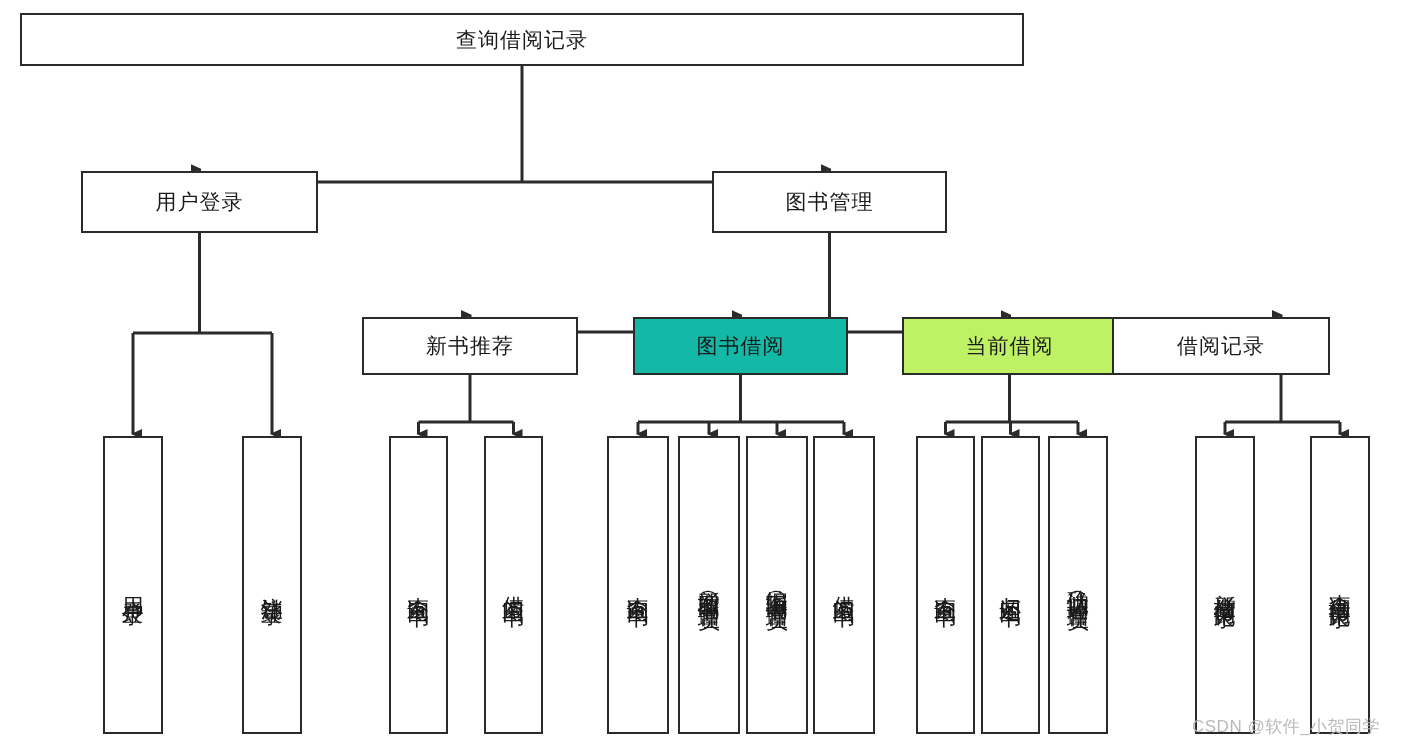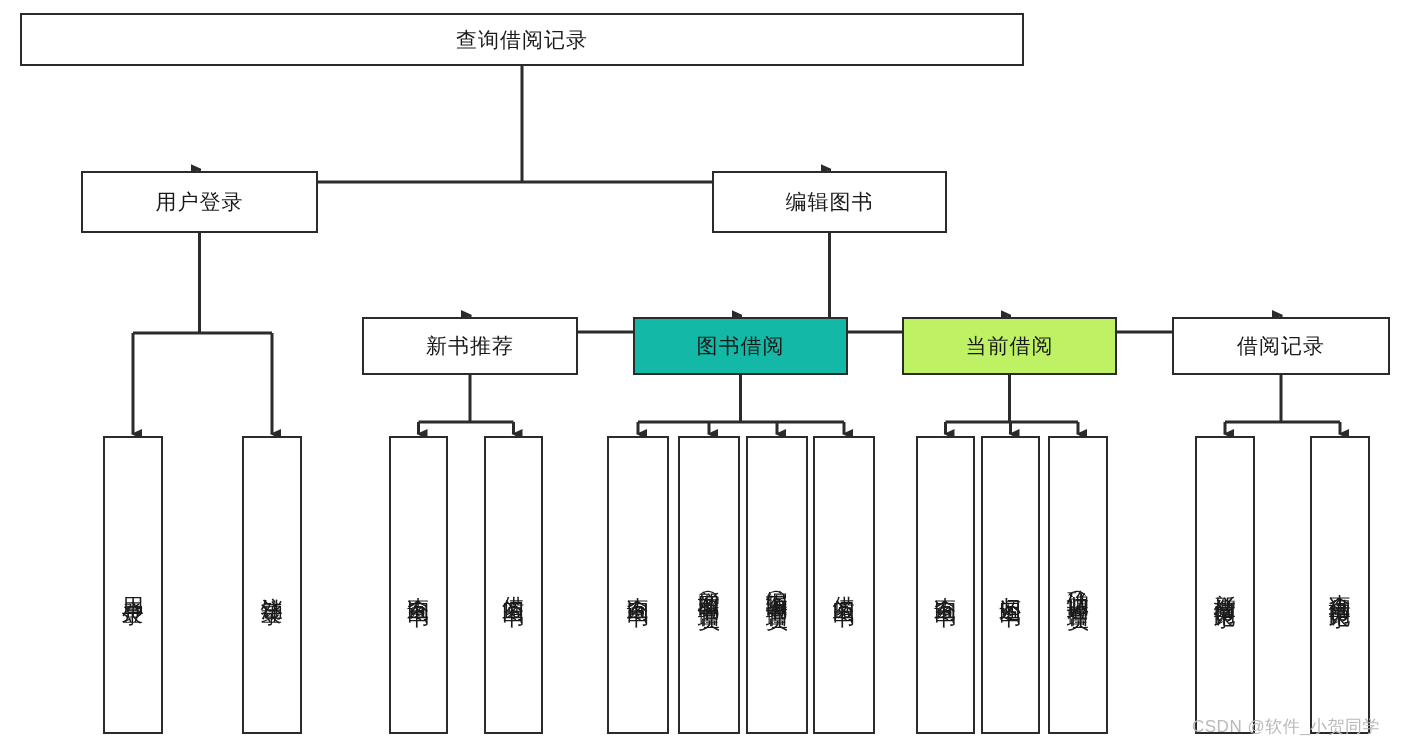--- a/index.html
+++ b/index.html
@@ -113,32 +113,32 @@
   </svg>
 
   <div id="nodes-layer">
       <div class="node horiz" style="left: 20px; top: 13px; width: 1004px; height: 53px; border-color: rgb(43, 43, 43); background: rgb(255, 255, 255); color: rgb(26, 26, 26);">
         <span>查询借阅记录</span>
       </div>
       <div class="node horiz" style="left: 81px; top: 171px; width: 237px; height: 62px; border-color: rgb(43, 43, 43); background: rgb(255, 255, 255); color: rgb(26, 26, 26);">
         <span>用户登录</span>
       </div>
       <div class="node horiz" style="left: 712px; top: 171px; width: 235px; height: 62px; border-color: rgb(43, 43, 43); background: rgb(255, 255, 255); color: rgb(26, 26, 26);">
-        <span>编辑图书</span>
+        <span>图书管理</span>
       </div>
       <div class="node horiz" style="left: 362px; top: 317px; width: 216px; height: 58px; border-color: rgb(43, 43, 43); background: rgb(255, 255, 255); color: rgb(26, 26, 26);">
         <span>新书推荐</span>
       </div>
       <div class="node horiz" style="left: 633px; top: 317px; width: 215px; height: 58px; border-color: rgb(43, 43, 43); background: #14b8a6; color: rgb(26, 26, 26);">
         <span>图书借阅</span>
       </div>
       <div class="node horiz" style="left: 902px; top: 317px; width: 215px; height: 58px; border-color: rgb(43, 43, 43); background: #bef264; color: rgb(26, 26, 26);">
         <span>当前借阅</span>
       </div>
-      <div class="node horiz" style="left: 1172px; top: 317px; width: 218px; height: 58px; border-color: rgb(43, 43, 43); background: rgb(255, 255, 255); color: rgb(26, 26, 26);">
+      <div class="node horiz" style="left: 1112px; top: 317px; width: 218px; height: 58px; border-color: rgb(43, 43, 43); background: rgb(255, 255, 255); color: rgb(26, 26, 26);">
         <span>借阅记录</span>
       </div>
       <div class="node vert" style="left: 103px; top: 436px; width: 60px; height: 298px; border-color: rgb(43, 43, 43); background: rgb(255, 255, 255); color: rgb(26, 26, 26);">
         <span class="vtext">用户登录</span>
       </div>
       <div class="node vert" style="left: 242px; top: 436px; width: 60px; height: 298px; border-color: rgb(43, 43, 43); background: rgb(255, 255, 255); color: rgb(26, 26, 26);">
         <span class="vtext">注销登录</span>
       </div>
       <div class="node vert" style="left: 389px; top: 436px; width: 59px; height: 298px; border-color: rgb(43, 43, 43); background: rgb(255, 255, 255); color: rgb(26, 26, 26);">
         <span class="vtext">查询图书</span>

